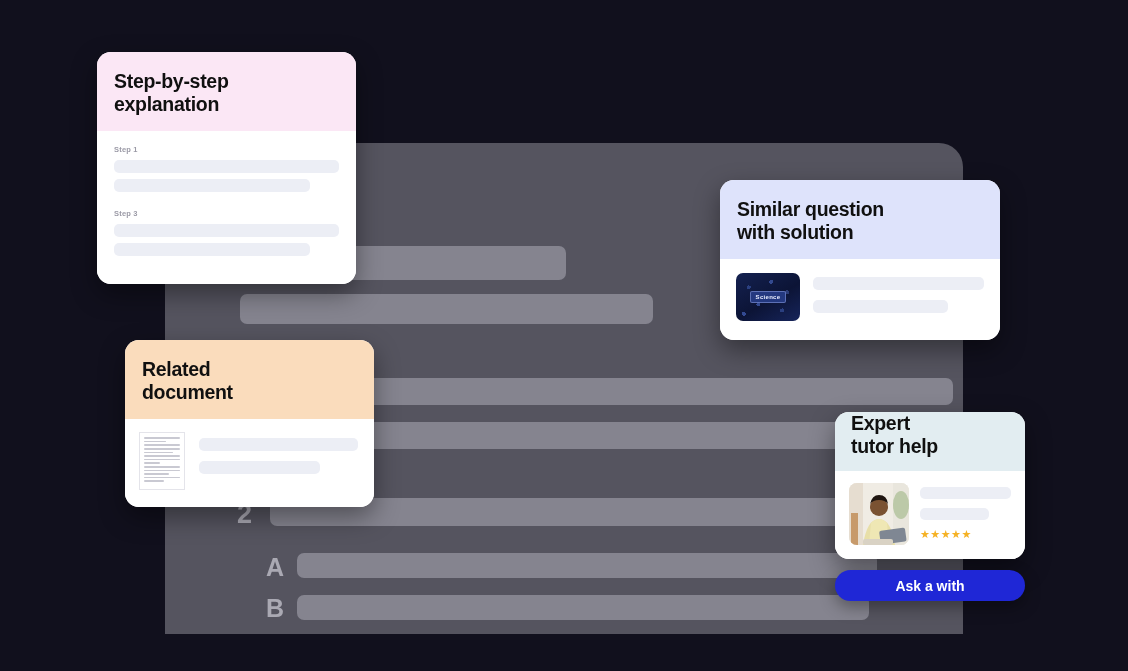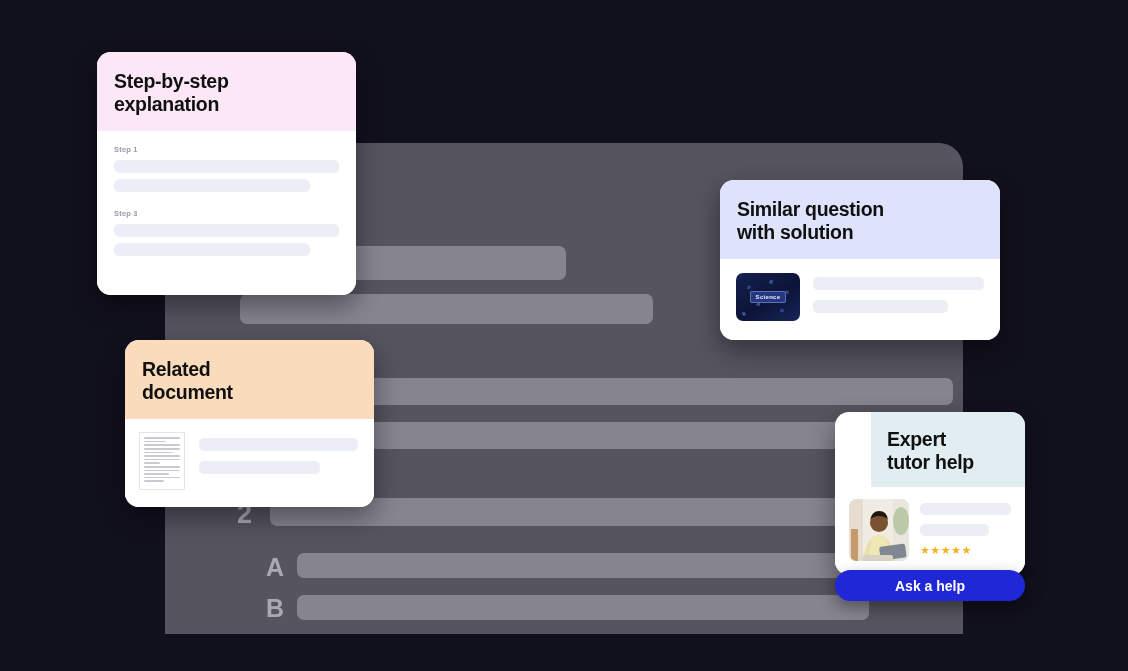--- a/index.html
+++ b/index.html
@@ -53,21 +53,21 @@
     letter-spacing:-.3px;
     white-space:pre-line;
   }
   .card-body{background:#fff;}
 
   .ph{background:#eceef5;border-radius:5px;}
 
   
   #card-steps{left:97px;top:52px;width:259px;}
   #card-steps .card-head{background:#fbe7f5;}
-  #card-steps .card-body{padding:14px 17px 33px 17px;}
+  #card-steps .card-body{padding:14px 17px 22px 17px;}
   .step-label{
     font-size:7.5px;color:#9b9aa6;font-weight:bold;
     letter-spacing:.2px;margin:0 0 6px 0;
   }
   .step-label.second{margin-top:17px;}
   .step-line{height:13px;margin-bottom:6px;}
 
   
   #card-similar{left:720px;top:180px;width:280px;}
   #card-similar .card-head{background:#dee3fb;}
@@ -104,21 +104,21 @@
     border:1px solid #e4e4ea;
     padding:4px 4px;box-sizing:border-box;
     display:flex;flex-direction:column;gap:2px;
   }
   .thumb-doc i{display:block;height:1.6px;background:#c9c9d2;border-radius:1px;}
   .doc-lines{flex:1 1 auto;padding-top:6px;}
   .doc-lines .ph{height:13px;margin-bottom:10px;}
 
   
   #card-tutor{left:835px;top:412px;width:190px;}
-  #card-tutor .card-head{background:#e2edf1;padding:16px 16px 14px 16px;margin-left:36px;}
+  #card-tutor .card-head{background:#e2edf1;padding:0 16px 14px 16px;}
   #card-tutor .card-body{padding:12px 14px 14px 14px;display:flex;gap:11px;align-items:flex-start;}
   .thumb-tutor{
     width:60px;height:62px;border-radius:8px;flex:0 0 auto;
     overflow:hidden;position:relative;background:#efe9e0;
   }
   .tutor-lines{flex:1 1 auto;padding-top:4px;}
   .tutor-lines .ph{height:12px;margin-bottom:9px;}
   .stars{font-size:11px;color:#f5b225;letter-spacing:.5px;line-height:1;}
   .ask-btn{
     position:absolute;left:835px;top:570px;
@@ -233,15 +233,15 @@
         </svg>
       </div>
       <div class="tutor-lines">
         <div class="ph" style="width:100%;"></div>
         <div class="ph" style="width:76%;"></div>
         <div class="stars">★★★★★</div>
       </div>
     </div>
   </div>
 
-  <button class="ask-btn">Ask a help</button>
+  <button class="ask-btn">Ask a with</button>
 
 </div>
 
 </body></html>

